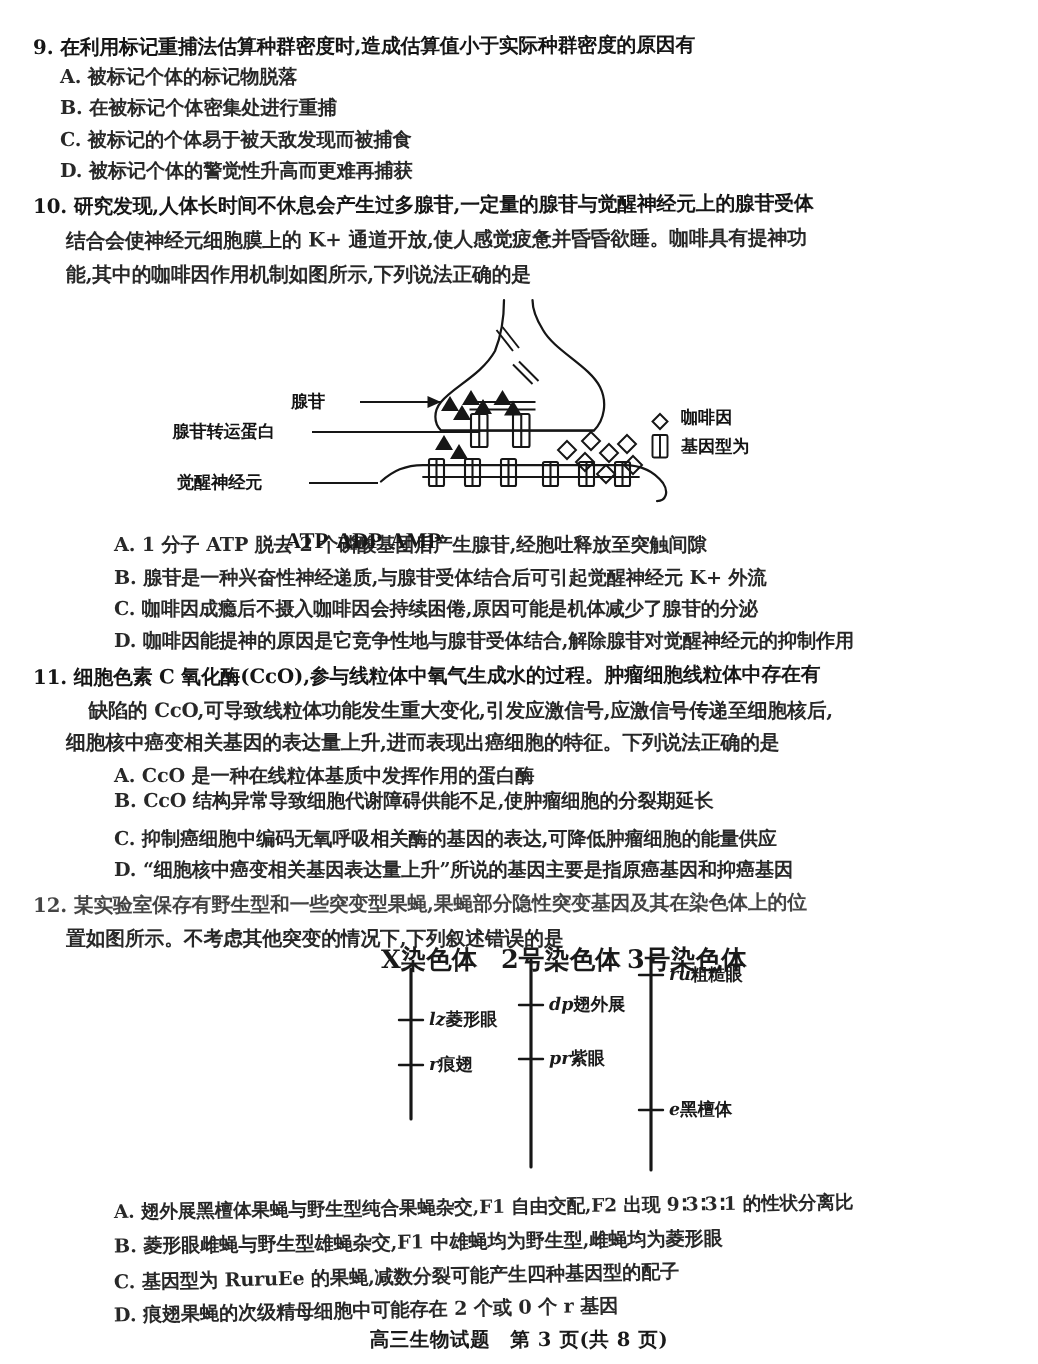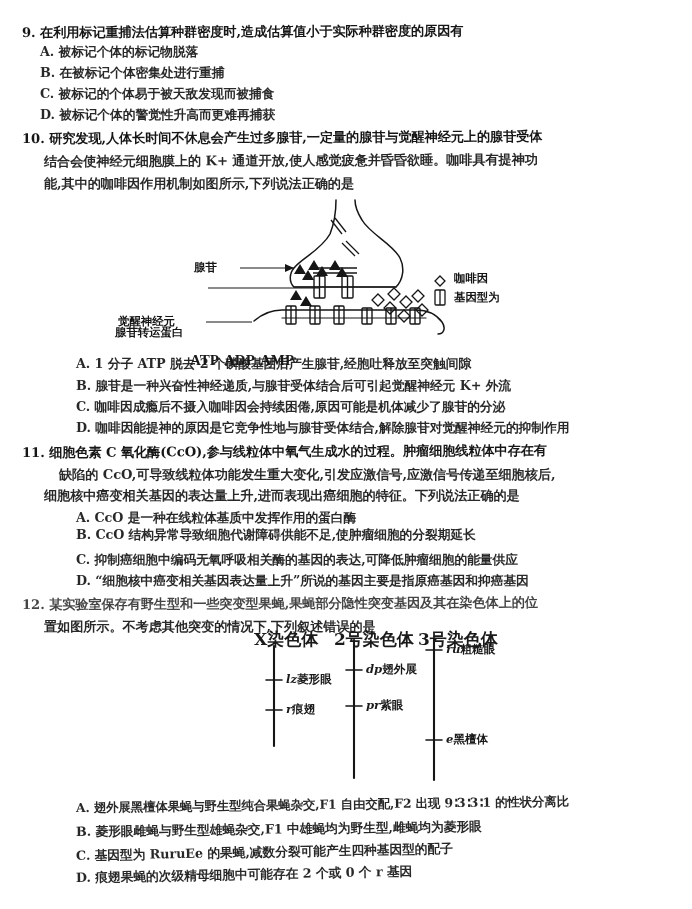--- a/index.html
+++ b/index.html
@@ -222,21 +222,21 @@
 
       <g fill="none" stroke="#161616" stroke-width="1.3">
         <polygon points="250,78 255,83 250,88 245,83"></polygon>
         <rect x="245" y="92" width="10" height="15" rx="1"></rect>
         <path d="M250,92 L250,107"></path>
       </g>
     </svg>
 
     
     <span class="fig-label" style="left:4px; top:62px;">腺苷</span>
-    <span class="fig-label" style="left:-75px; top:82px;margin-top:45px;">腺苷转运蛋白</span>
+    <span class="fig-label" style="left:-75px; top:82px;">腺苷转运蛋白</span>
     <span class="fig-label" style="left:-72px; top:116px;">觉醒神经元</span>
 
     <span class="fig-label-lat" style="left:128px; top:14px;">ATP</span>
     <span class="fig-label-lat" style="left:141px; top:36px;">ADP</span>
     <span class="fig-label-lat" style="left:170px; top:64px;">AMP</span>
 
     <span class="fig-label" style="left:264px; top:73px;">咖啡因</span>
     <span class="fig-label" style="left:264px; top:92px;">基因型为</span>
   </div>
 
@@ -312,14 +312,15 @@
     <span class="gene-label" style="left:208px; top:104px;">
       <i>e</i><span>黑檀体</span>
     </span>
   </div>
 
   <div class="qline opt skew-c fade-1" style="left:76px; top:801px; font-size:12.4px;">A. 翅外展黑檀体果蝇与野生型纯合果蝇杂交,F1 自由交配,F2 出现 9∶3∶3∶1 的性状分离比</div>
   <div class="qline opt skew-c fade-1" style="left:76px; top:825px;">B. 菱形眼雌蝇与野生型雄蝇杂交,F1 中雄蝇均为野生型,雌蝇均为菱形眼</div>
   <div class="qline opt skew-d fade-1" style="left:76px; top:849px;">C. 基因型为 RuruEe 的果蝇,减数分裂可能产生四种基因型的配子</div>
   <div class="qline opt skew-d fade-1" style="left:76px; top:871px;">D. 痕翅果蝇的次级精母细胞中可能存在 2 个或 0 个 r 基因</div>
 
+  <div id="footer">高三生物试题　第 3 页(共 8 页)</div>
 
 </div>
 
 </body></html>

